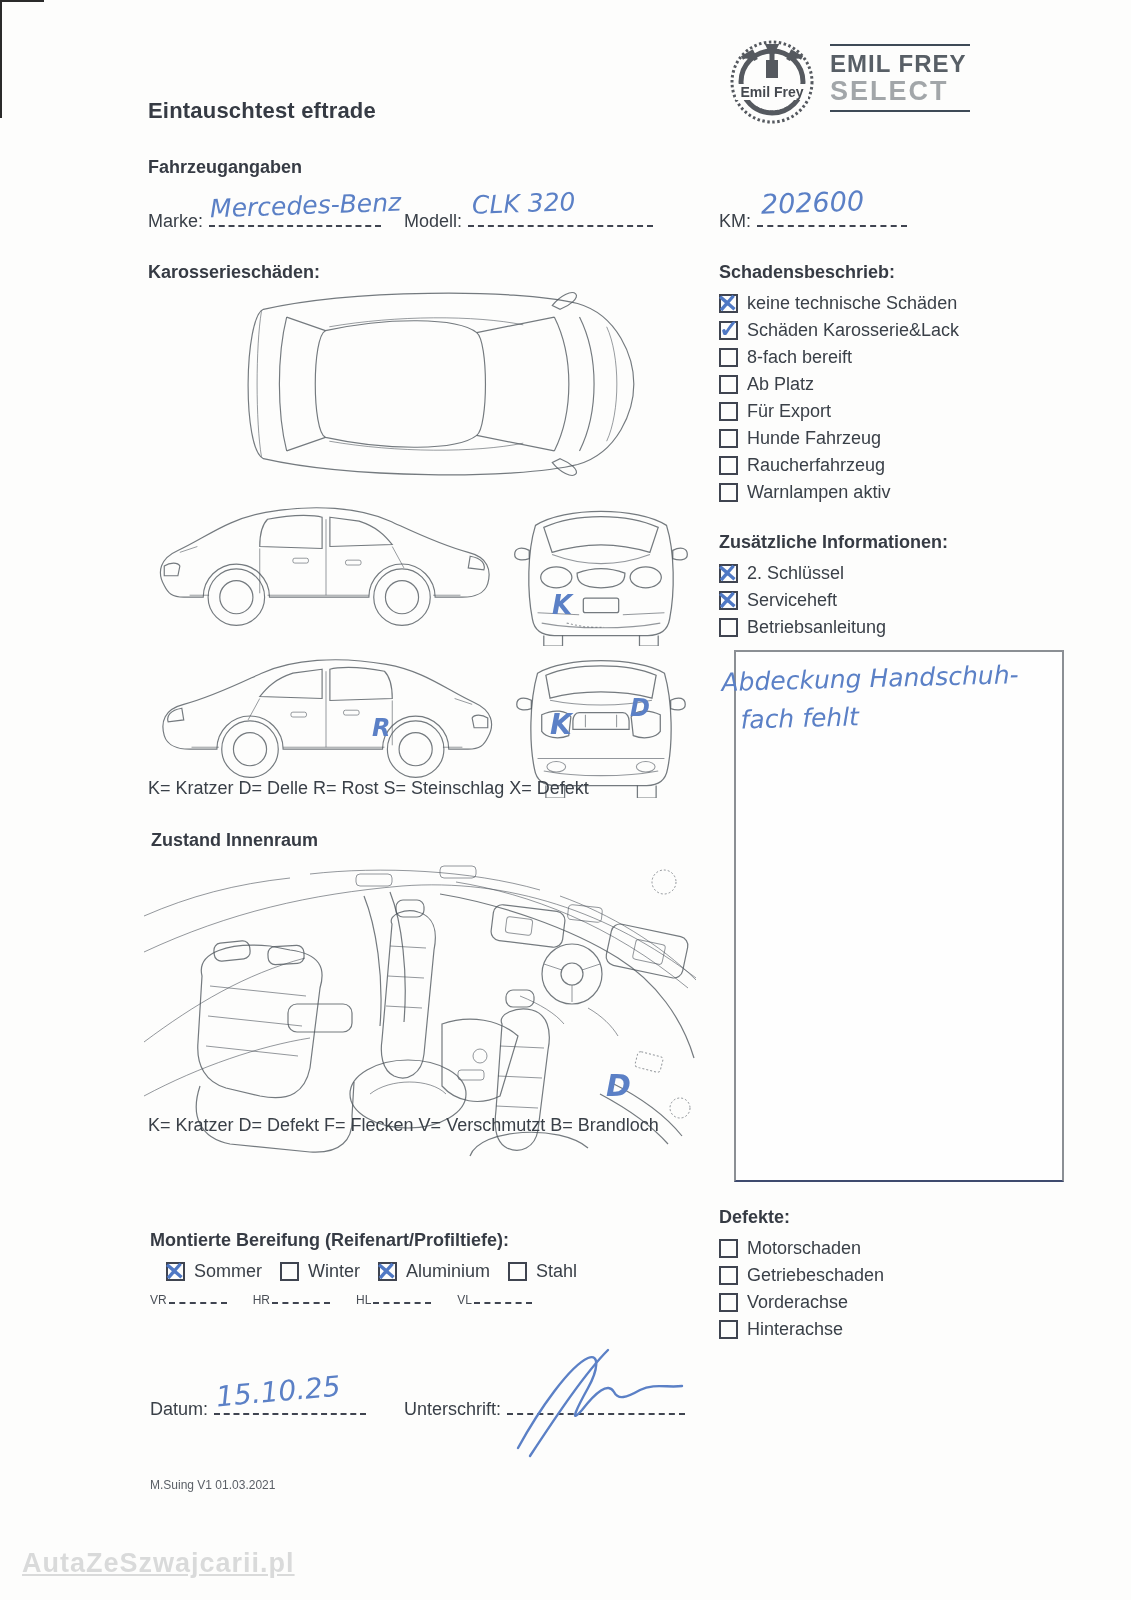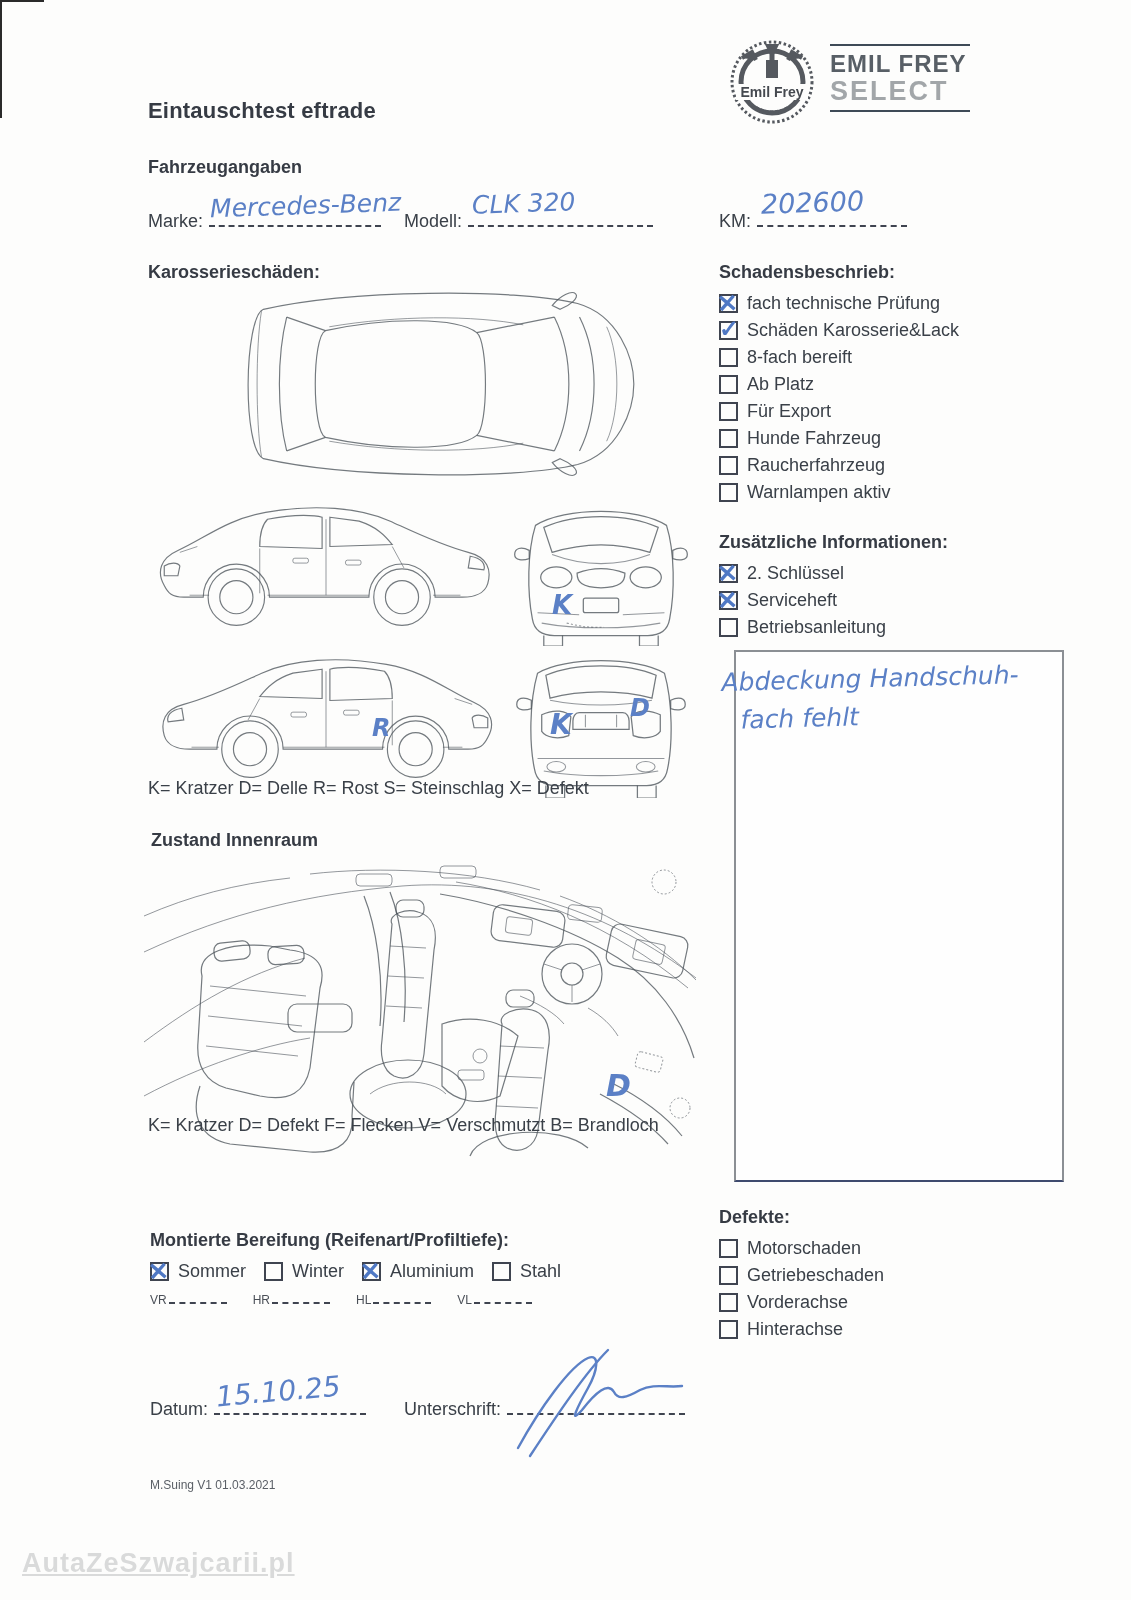--- a/index.html
+++ b/index.html
@@ -268,21 +268,21 @@
       <rect class="sketch2" x="496" y="198" width="26" height="16" rx="3" transform="rotate(14 509 206)" stroke-dasharray="2,2"></rect>
 
       <path class="sketch" d="M224,40 C236,70 244,120 240,170 M250,36 C262,66 268,116 264,166"></path>
     </svg>
     <span class="anno" style="left:466px;top:212px;font-size:30px;">D</span>
   </div>
 
   <div class="abs body-txt" style="left:148px;top:1115px;">K= Kratzer D= Defekt F= Flecken V= Verschmutzt B= Brandloch</div>
 
   <div class="abs h2" style="left:150px;top:1230px;">Montierte Bereifung (Reifenart/Profiltiefe):</div>
-  <div class="abs tire-opts" style="left:150px;top:1261px;">
+  <div class="abs tire-opts" style="left:166px;top:1261px;">
 
       <span class="opt">
         <span class="ckbox mark-x"></span>
         <span>Sommer</span>
       </span>
 
       <span class="opt">
         <span class="ckbox"></span>
         <span>Winter</span>
       </span>
@@ -322,21 +322,21 @@
     <path d="M30,108 C55,70 85,25 108,2"></path>
   </svg>
 
   <div class="abs small-txt" style="left:150px;top:1478px;">M.Suing V1 01.03.2021</div>
 
   <div class="abs h2" style="left:719px;top:262px;">Schadensbeschrieb:</div>
   <div class="abs" style="left:719px;top:290px;">
 
       <div class="ckrow">
         <span class="ckbox mark-x"></span>
-        <span>fach technische Prüfung</span>
+        <span>keine technische Schäden</span>
       </div>
 
       <div class="ckrow">
         <span class="ckbox mark-check"></span>
         <span>Schäden Karosserie&amp;Lack</span>
       </div>
 
       <div class="ckrow">
         <span class="ckbox"></span>
         <span>8-fach bereift</span>

